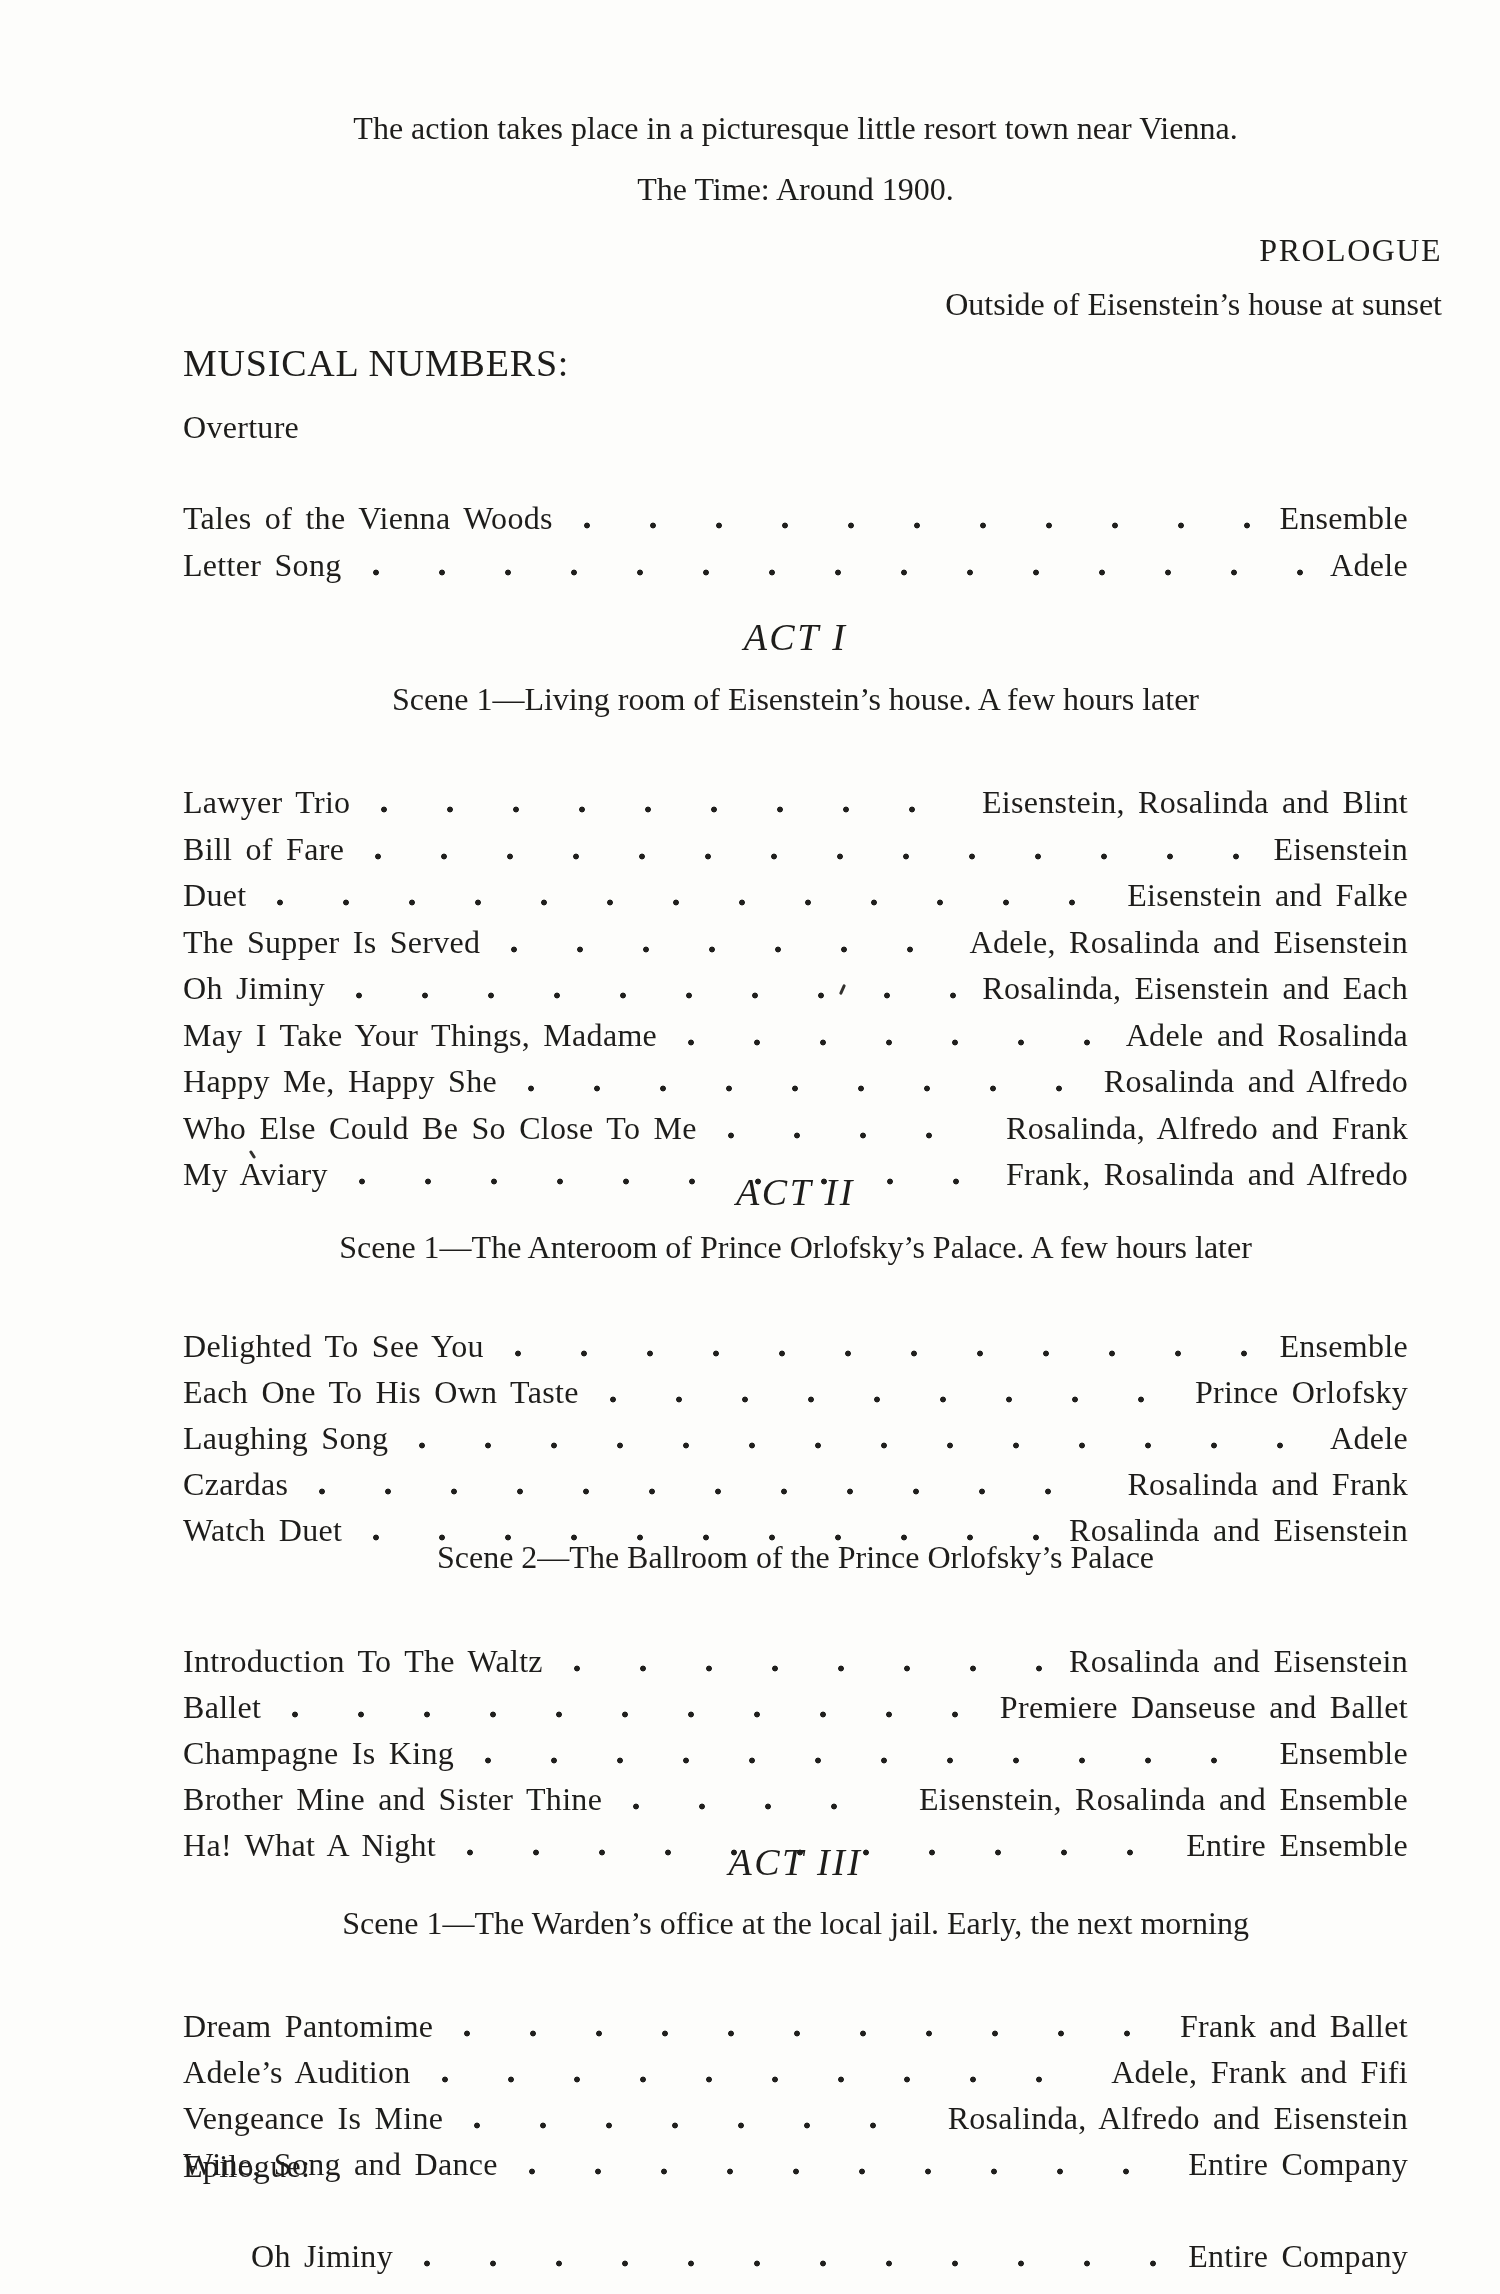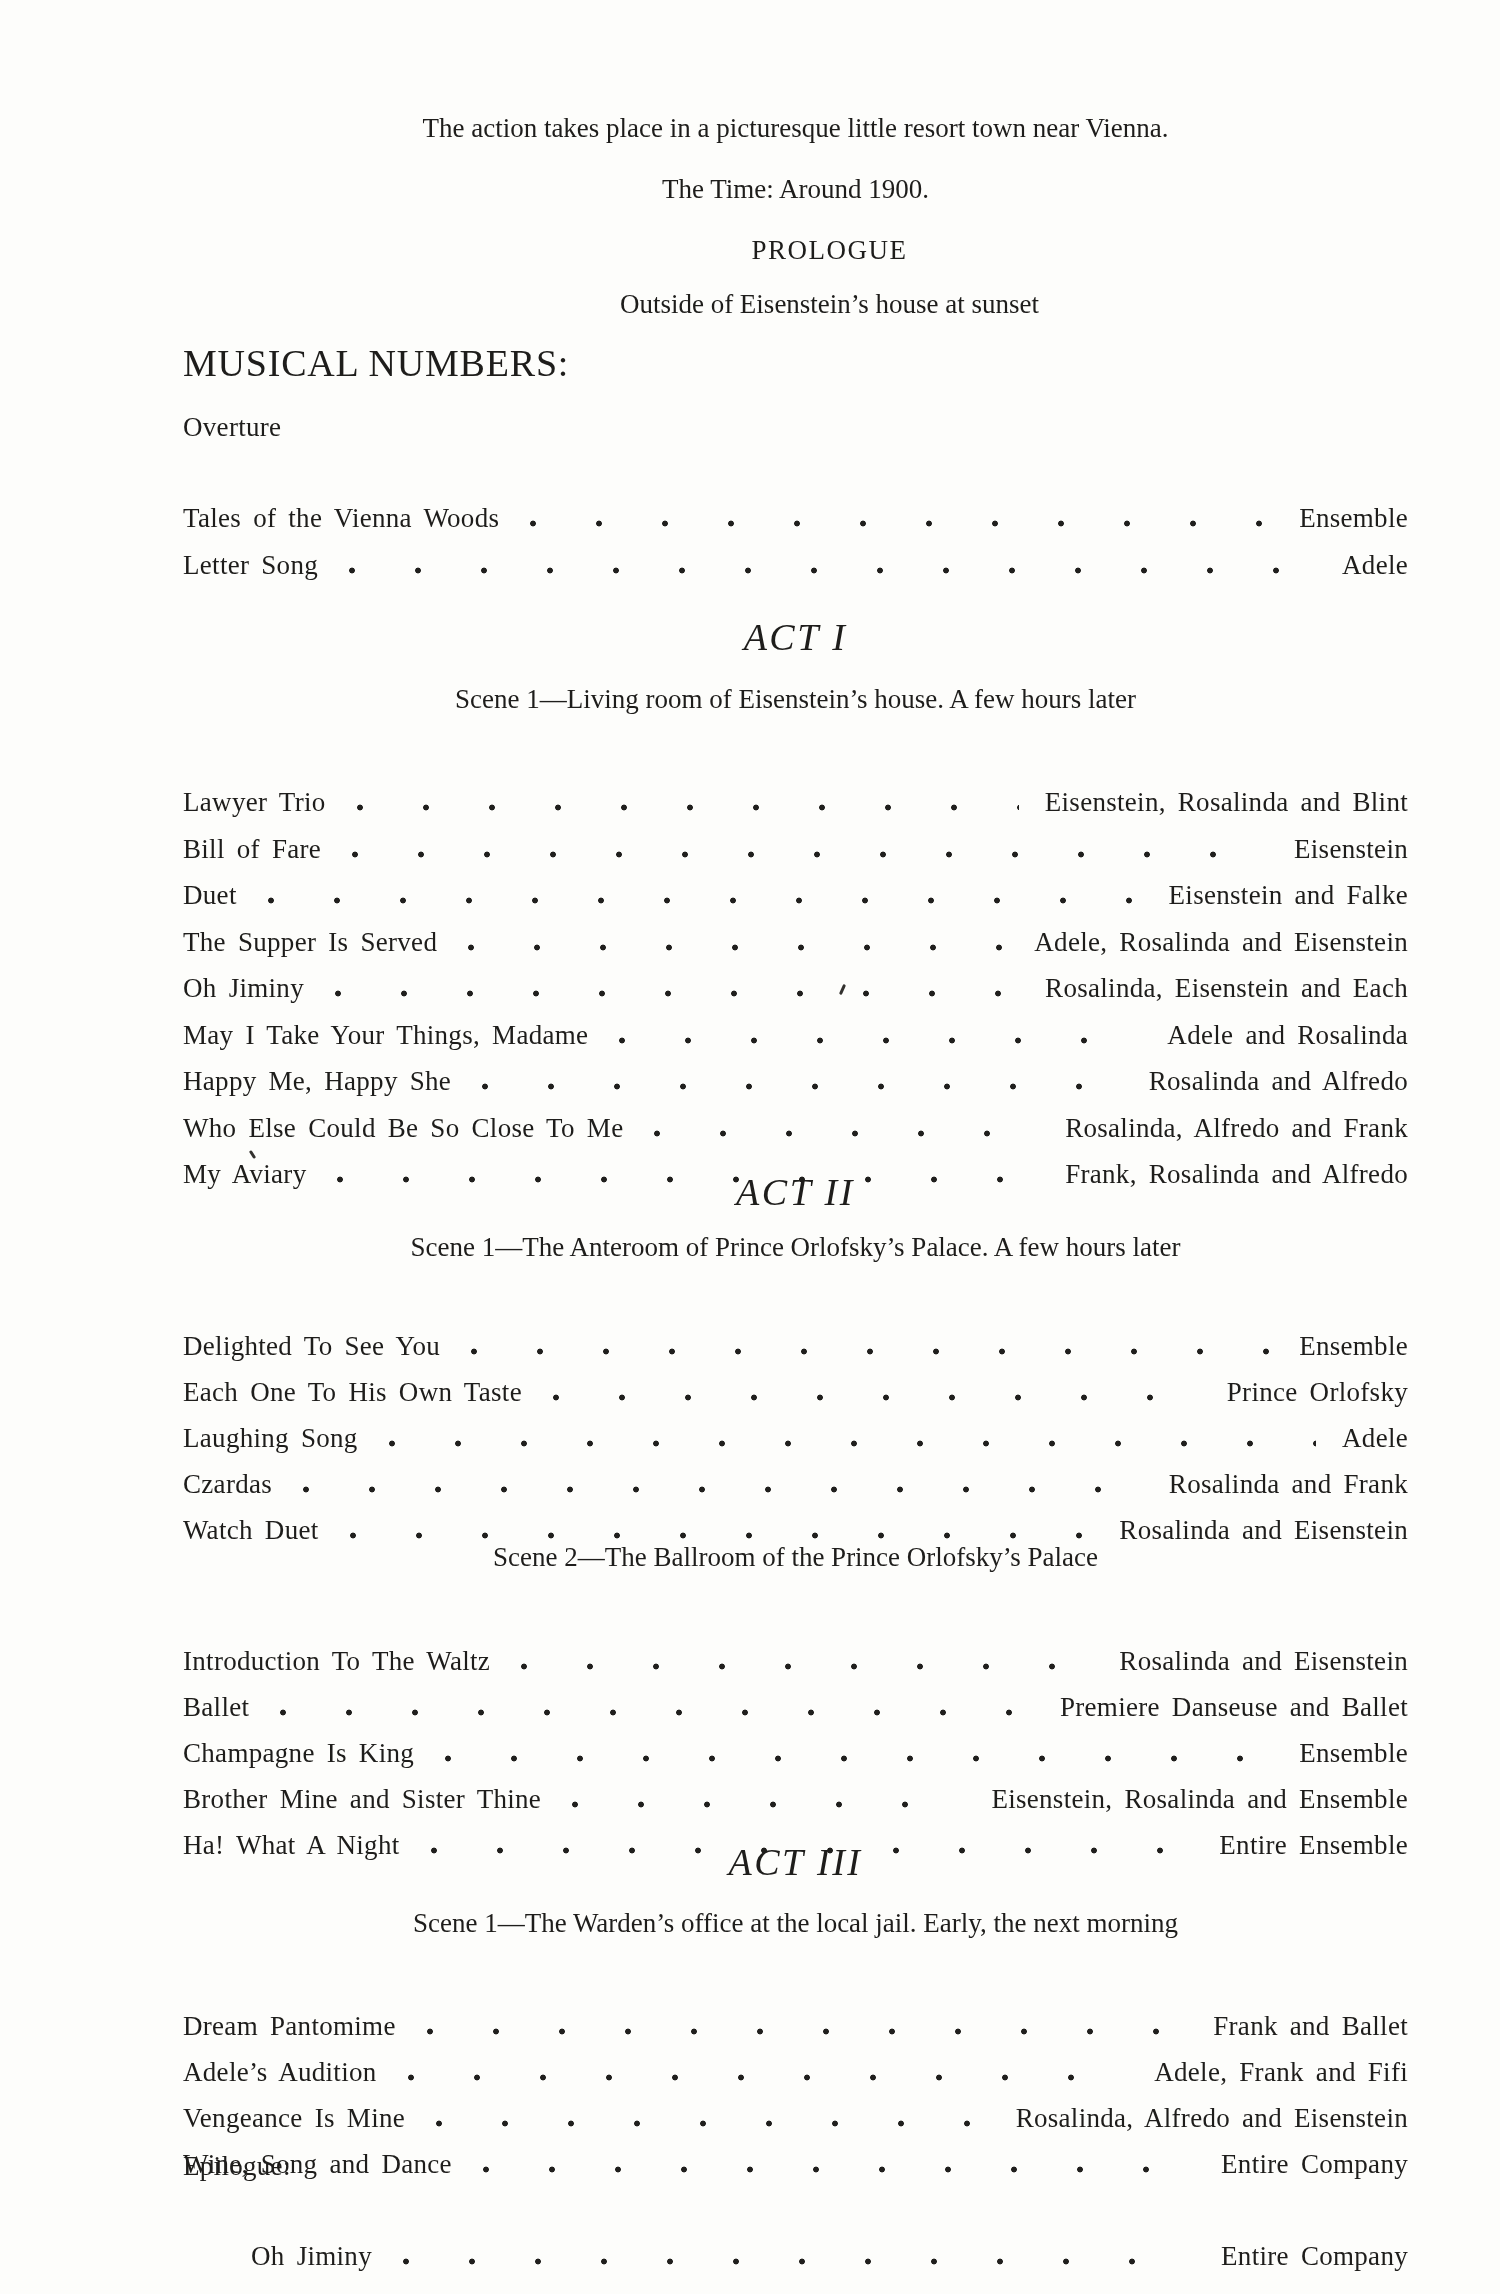--- a/index.html
+++ b/index.html
@@ -10,27 +10,27 @@
     margin:0 auto;
     background:#fdfdfb;
     font-family:"Liberation Serif","DejaVu Serif",serif;
     color:#1e1d1b;
     overflow:hidden;
   }
   .row {
     position:absolute;
     left:183px; width:1225px; height:46px;
     line-height:46px;
-    font-size:27px;
+    font-size:32px;
     display:flex;
     align-items:baseline;
   }
   .row > span { white-space:pre; }
   .center { display:block; text-align:center; }
-  .shift  { left:217px; }
+  .shift  { left:217px;text-align:right; }
   .caps   { letter-spacing:1.5px; }
   .act    { font-style:italic; font-size:38px; letter-spacing:2.5px; }
   .left-heading { display:block; font-size:38px; letter-spacing:0.8px; }
   .t, .p  { word-spacing:5px; letter-spacing:0.3px; }
   .p      { text-align:right;margin-top:44px; }
   .leader {
     flex:1 0 60px;
     height:7px;
     margin:0 26px 0 30px;
     background-image:radial-gradient(circle at 4px 3.5px, #201f1d 2.5px, rgba(0,0,0,0) 3.3px);

